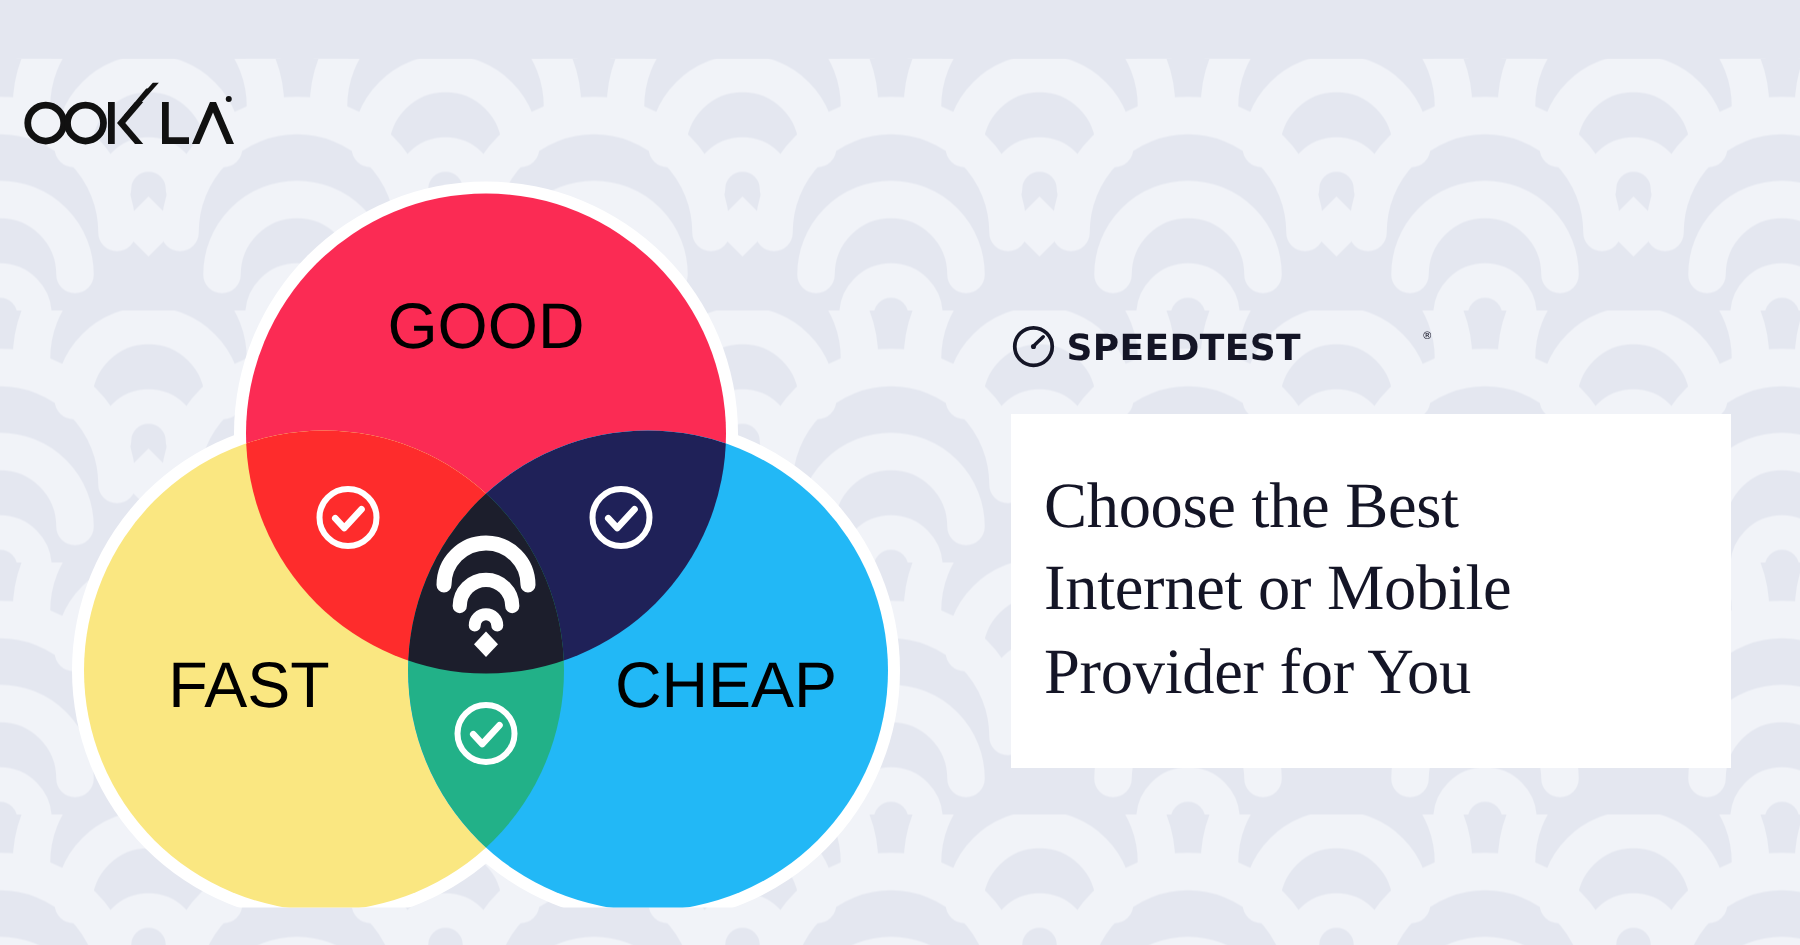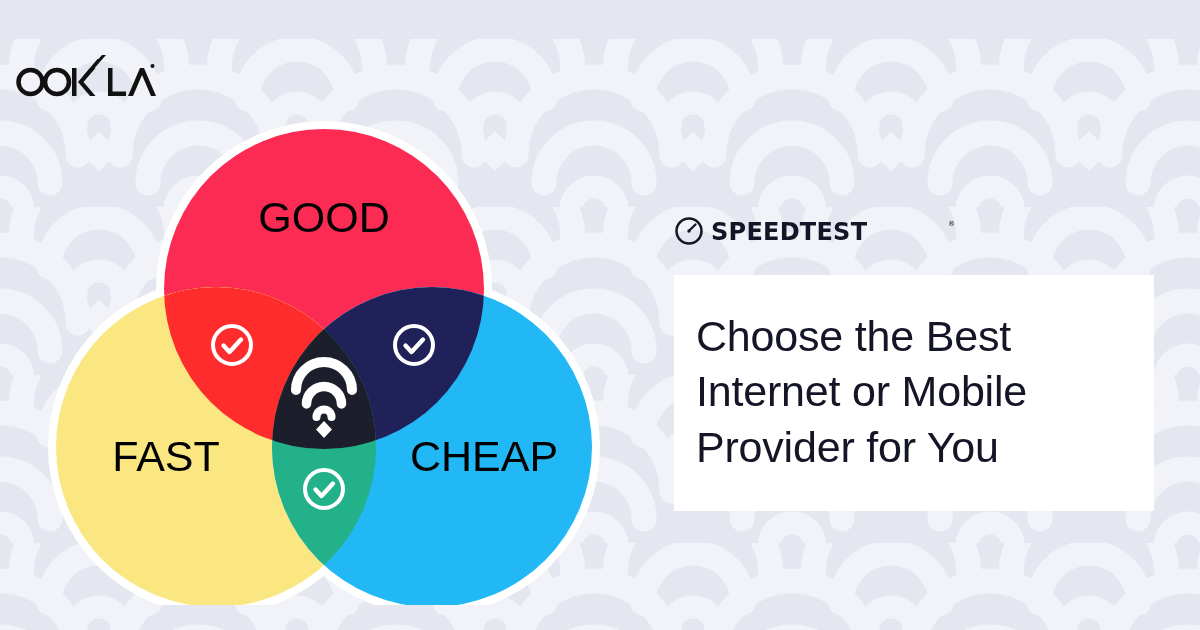--- a/index.html
+++ b/index.html
@@ -44,21 +44,21 @@
     height:32px;
     width:290px;
     margin-bottom:24px;
   }
   #headline-card {
     background:#ffffff;
     width:480px;
     padding:34px 0 36px 22px;
   }
   #headline {
-    font-family:Liberation Sans, sans-serif;
+    font-family:Liberation Serif, serif;
     font-size:43px;
     line-height:1.29;
     font-weight:300;
     color:#141526;
     letter-spacing:-0.2px;
     white-space:pre-line;
   }
   .venn-label {
     font-family:"Liberation Sans", sans-serif;
     font-weight:400;

